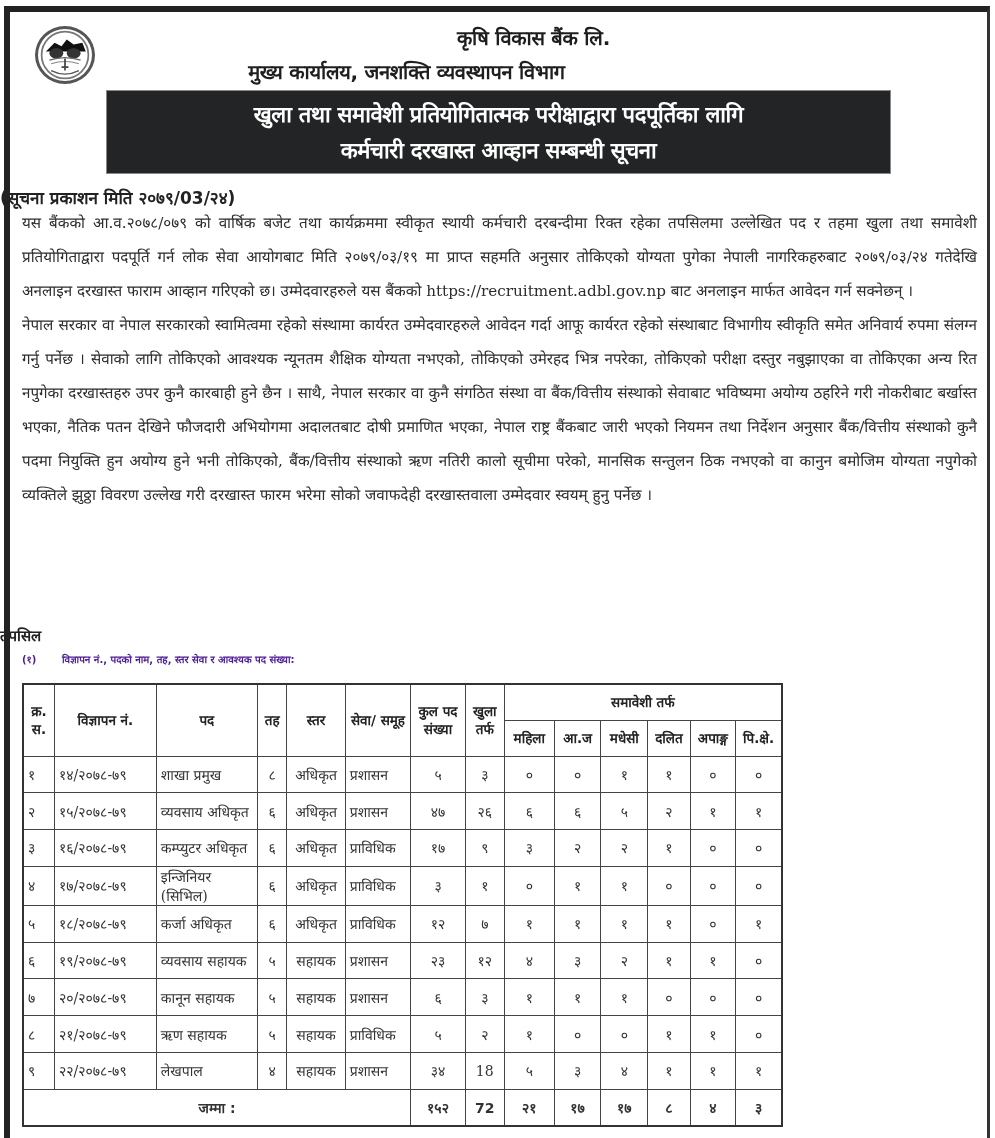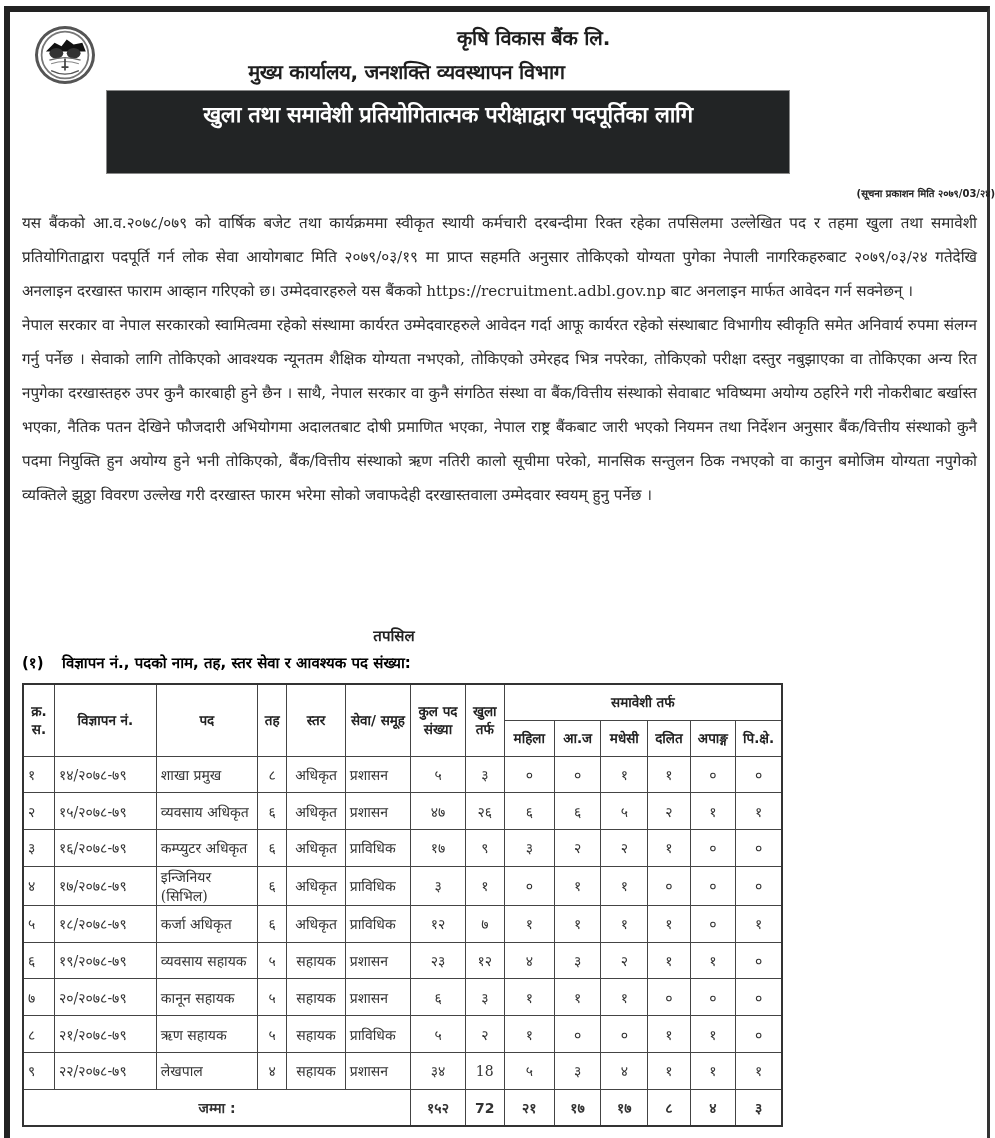--- a/index.html
+++ b/index.html
@@ -2,26 +2,26 @@
 <html><head>
 <meta charset="utf-8">
 <style>
   html, body { margin: 0; padding: 0; background: #ffffff; }
   body { width: 995px; height: 1138px; overflow: hidden; position: relative; font-family: "DejaVu Serif", serif; color: #2a2a2a; }
   .frame { position: absolute; left: 4px; top: 6px; width: 986px; height: 1140px; border-left: 6px solid #222; border-top: 6px solid #222; border-right: 3px solid #333; box-sizing: border-box; }
   .logo { position: absolute; left: 35px; top: 26px; width: 60px; height: 58px; border-radius: 50%; border: 3px solid #555; box-sizing: border-box; overflow: hidden; background: #fff; }
   .logo svg { width: 100%; height: 100%; display: block; }
   .org-name { position: absolute; left: 0; width: 995px; top: 24px; text-align: center; font-family: "DejaVu Sans", sans-serif; font-weight: bold; font-size: 20px; color: #1e1e1e; letter-spacing: -0.3px; padding-left: 36px; }
   .dept-name { position: absolute; left: 0; width: 813px; top: 58px; text-align: center; font-family: "DejaVu Sans", sans-serif; font-weight: bold; font-size: 20px; color: #1e1e1e; letter-spacing: -0.3px; }
-  .title-box { position: absolute; left: 106px; top: 90px; width: 684px; height: 84px; background: #222425; border: 1px solid #888; box-sizing: border-box; color: #fff; text-align: center; font-family: "DejaVu Sans", sans-serif; font-weight: bold; font-size: 22px; line-height: 36px; padding-top: 6px; letter-spacing: -0.4px; }
-  .pub-date { position: absolute; left: 0; width: 995px; top: 186px; text-align: right; font-family: "DejaVu Sans", sans-serif; font-weight: bold; font-size: 10px; color: #222; }
+  .title-box { position: absolute; left: 106px; top: 90px; width: 785px; height: 84px; background: #222425; border: 1px solid #888; box-sizing: border-box; color: #fff; text-align: center; font-family: "DejaVu Sans", sans-serif; font-weight: bold; font-size: 22px; line-height: 36px; padding-top: 6px; letter-spacing: -0.4px; }
+  .pub-date { position: absolute; left: 0; width: 995px; top: 186px; text-align: left; font-family: "DejaVu Sans", sans-serif; font-weight: bold; font-size: 17px; color: #222; }
   .body-text { position: absolute; left: 22px; top: 206px; width: 955px; font-size: 15.2px; line-height: 34px; text-align: justify; color: #2c2c2c; }
   .body-text p { margin: 0; }
-  .annex-title { position: absolute; left: 0; width: 788px; top: 625px; text-align: center; font-family: Liberation Mono, monospace; font-weight: bold; font-size: 15px; color: #222; }
-  .section-heading { position: absolute; left: 22px; top: 652px; font-family: "DejaVu Sans", sans-serif; font-weight: bold; font-size: 15px; color: #000000; }
+  .annex-title { position: absolute; left: 0; width: 788px; top: 625px; font-family: Liberation Mono, monospace; font-weight: bold; font-size: 15px; color: #222; }
+  .section-heading { position: absolute; left: 22px; top: 652px; font-family: "DejaVu Sans", sans-serif; font-weight: bold; font-size: 10px; color: #4c1d95; }
   .section-heading .num { display: inline-block; width: 40px; }
   table.posts { position: absolute; left: 22px; top: 683px; width: 761px; border-collapse: collapse; font-size: 14px; color: #333; }
   table.posts th, table.posts td { border: 1.4px solid #444; padding: 0 4px; height: 36.8px; box-sizing: border-box; }
   table.posts th { font-family: "DejaVu Sans", sans-serif; font-weight: bold; font-size: 13.5px; color: #222; line-height: 18px; }
   table.posts thead tr.h1 th { height: 36px; }
   table.posts thead tr.h2 th { height: 36px; }
   table.posts td.c { text-align: center; }
   table.posts td.l { text-align: left; }
   table.posts tr.total td { font-weight: bold; font-family: "DejaVu Sans", sans-serif; text-align: center; }
   table.posts { border: 2px solid #333; }
@@ -42,20 +42,21 @@
     <path d="M30 34 L30 48 M26 44 L34 44" stroke="#444" stroke-width="2"></path>
     <path d="M14 48 Q30 56 46 48" stroke="#555" stroke-width="1.5" fill="none"></path>
   </svg>
 </div>
 
 <div class="org-name">कृषि विकास बैंक लि.</div>
 <div class="dept-name">मुख्य कार्यालय, जनशक्ति व्यवस्थापन विभाग</div>
 
 <div class="title-box">
   <div>खुला तथा समावेशी प्रतियोगितात्मक परीक्षाद्वारा पदपूर्तिका लागि</div>
+  <div>कर्मचारी दरखास्त आव्हान सम्बन्धी सूचना</div>
 </div>
 
 <div class="pub-date">(सूचना प्रकाशन मिति २०७९/03/२४)</div>
 
 <div class="body-text">
   <p>यस बैंकको आ.व.२०७८/०७९ को वार्षिक बजेट तथा कार्यक्रममा स्वीकृत स्थायी कर्मचारी दरबन्दीमा रिक्त रहेका तपसिलमा उल्लेखित पद र तहमा खुला तथा समावेशी प्रतियोगिताद्वारा पदपूर्ति गर्न लोक सेवा आयोगबाट मिति २०७९/०३/१९ मा प्राप्त सहमति अनुसार तोकिएको योग्यता पुगेका नेपाली नागरिकहरुबाट २०७९/०३/२४ गतेदेखि अनलाइन दरखास्त फाराम आव्हान गरिएको छ। उम्मेदवारहरुले यस बैंकको https://recruitment.adbl.gov.np बाट अनलाइन मार्फत आवेदन गर्न सक्नेछन् ।</p>
   <p>नेपाल सरकार वा नेपाल सरकारको स्वामित्वमा रहेको संस्थामा कार्यरत उम्मेदवारहरुले आवेदन गर्दा आफू कार्यरत रहेको संस्थाबाट विभागीय स्वीकृति समेत अनिवार्य रुपमा संलग्न गर्नु पर्नेछ । सेवाको लागि तोकिएको आवश्यक न्यूनतम शैक्षिक योग्यता नभएको, तोकिएको उमेरहद भित्र नपरेका, तोकिएको परीक्षा दस्तुर नबुझाएका वा तोकिएका अन्य रित नपुगेका दरखास्तहरु उपर कुनै कारबाही हुने छैन । साथै, नेपाल सरकार वा कुनै संगठित संस्था वा बैंक/वित्तीय संस्थाको सेवाबाट भविष्यमा अयोग्य ठहरिने गरी नोकरीबाट बर्खास्त भएका, नैतिक पतन देखिने फौजदारी अभियोगमा अदालतबाट दोषी प्रमाणित भएका, नेपाल राष्ट्र बैंकबाट जारी भएको नियमन तथा निर्देशन अनुसार बैंक/वित्तीय संस्थाको कुनै पदमा नियुक्ति हुन अयोग्य हुने भनी तोकिएको, बैंक/वित्तीय संस्थाको ऋण नतिरी कालो सूचीमा परेको, मानसिक सन्तुलन ठिक नभएको वा कानुन बमोजिम योग्यता नपुगेको व्यक्तिले झुठ्ठा विवरण उल्लेख गरी दरखास्त फारम भरेमा सोको जवाफदेही दरखास्तवाला उम्मेदवार स्वयम् हुनु पर्नेछ ।</p>
 </div>
 
 <div class="annex-title">तपसिल</div>

